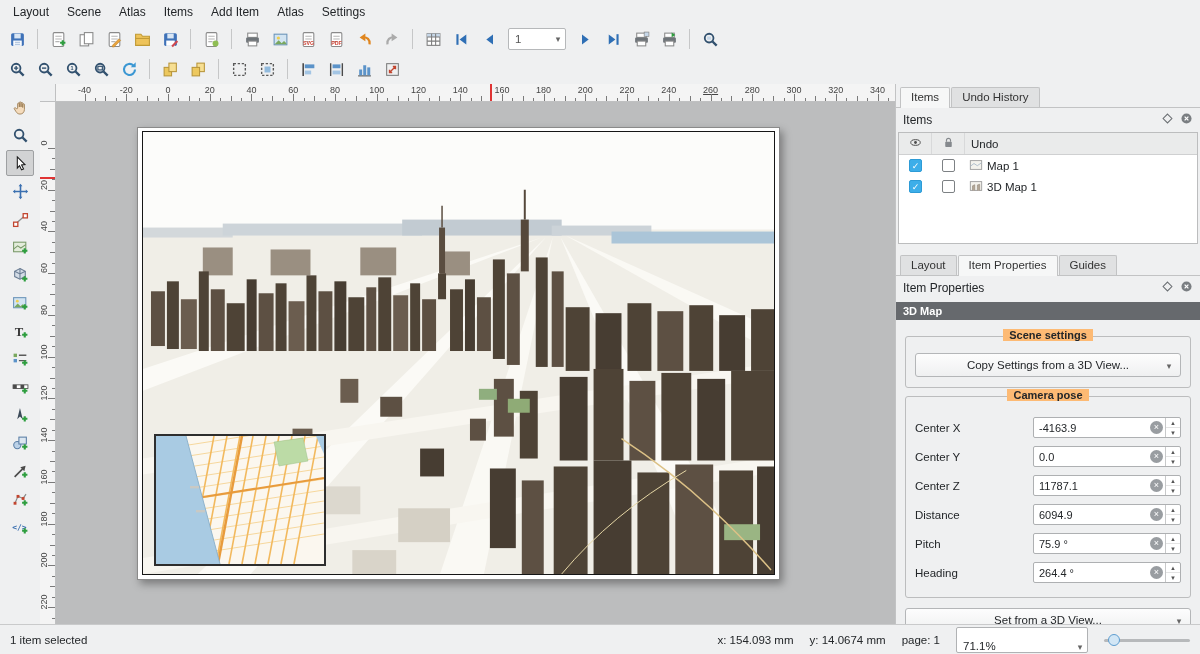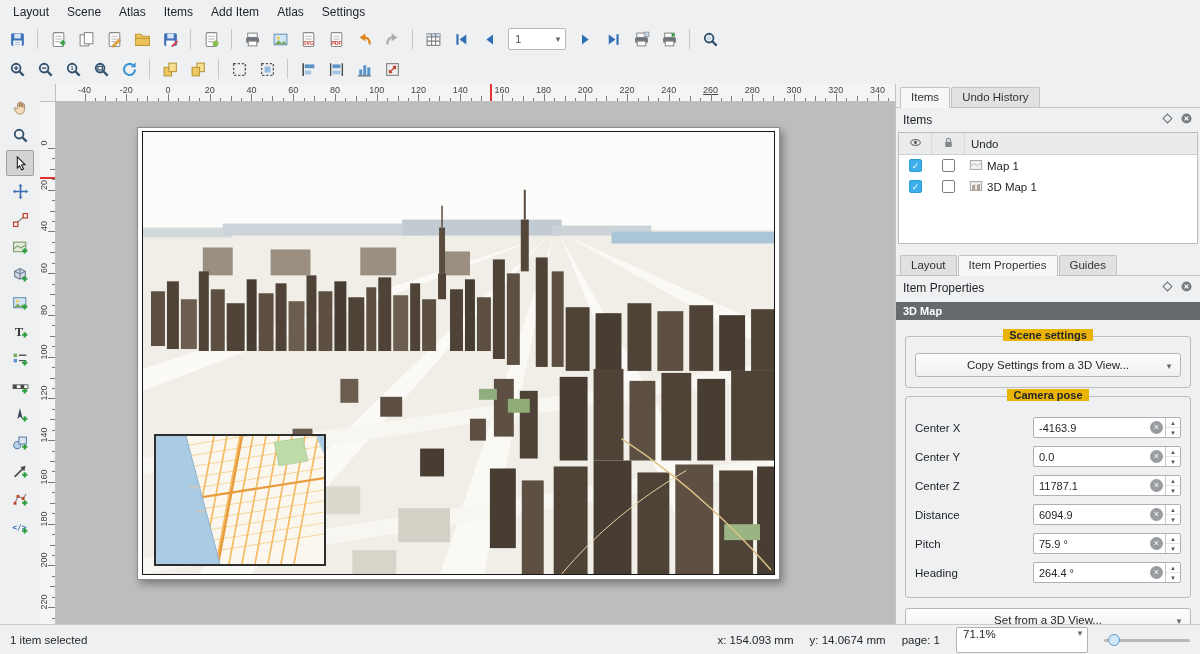--- a/index.html
+++ b/index.html
@@ -48,35 +48,35 @@
 .it-row{display:flex;height:21px;align-items:center}
 .it-row .c1,.it-row .c2{width:33px;display:flex;justify-content:center}
 .it-row .c3{flex:1;display:flex;align-items:center;gap:4px;padding-left:4px}
 .cb{width:13px;height:13px;border-radius:2px;border:1px solid #7d8184;background:#fff;font-size:9px;line-height:12px;text-align:center}
 .cb.checked{background:#3daee9;border-color:#2d9bd6;color:#fff}
 .dock-gap{height:8px;flex:none}
 .type-bar{height:18px;background:#66696d;color:#fff;font-weight:bold;font-size:11px;display:flex;align-items:center;padding-left:7px;margin-top:2px;flex:none}
 .props{flex:1;padding:8px 9px;overflow:hidden}
 .groupbox{position:relative;border:1px solid #bcbdbe;border-radius:3px;margin-top:8px;padding:16px 9px 10px}
 .groupbox .legend{position:absolute;top:-8px;left:0;right:0;text-align:center;font-weight:bold;font-size:11px}
-.groupbox .legend span{background:#eab308;padding:0 6px}
+.groupbox .legend span{background:#fdba74;padding:0 6px}
 .combo-btn{width:100%;height:24px;display:flex;align-items:center;justify-content:center;background:linear-gradient(#fdfdfd,#eff0f1);border:1px solid #b4b6b8;border-radius:3px;font-size:11.5px;position:relative;color:#232629}
 .combo-btn .combo-arrow{position:absolute;right:4px;top:7px}
 .field-row{display:flex;align-items:center;height:29px}
 .field-row label{flex:1;font-size:11.5px}
 .spin{width:148px;height:21px;background:#fff;border:1px solid #aeb0b2;border-radius:2px;display:flex;align-items:center;padding-left:5px}
 .spin .val{flex:1;font-size:11px;white-space:nowrap;overflow:hidden}
 .clear-btn{width:13px;height:13px;border-radius:50%;background:#999da1;color:#fff;font-size:9px;line-height:13px;text-align:center;margin-right:2px;flex:none}
 .spin-arrows{width:15px;height:100%;border-left:1px solid #c8c9ca;display:flex;flex-direction:column;flex:none}
 .spin-arrows span{flex:1;display:flex;align-items:center;justify-content:center;font-size:6px;color:#555}
 .spin-arrows span:first-child{border-bottom:1px solid #e4e4e4}
 .set-btn{margin-top:10px}
 .statusbar{position:absolute;left:0;right:0;bottom:0;height:30px;border-top:1px solid #c9cacb;display:flex;align-items:center;padding:0 10px;font-size:11.5px;background:#eff0f1}
 .sb-right{margin-left:auto;display:flex;align-items:center;gap:16px}
-.zoom-combo{width:132px;height:26px;background:#fff;border:1px solid #b0b2b4;border-radius:2px;display:flex;align-items:flex-start;padding-left:6px}
+.zoom-combo{width:132px;height:26px;background:#fff;border:1px solid #b0b2b4;border-radius:2px;display:flex;align-items:flex-end;padding-left:6px}
 .zoom-combo .val{flex:1;font-size:11.5px}
 .slider{width:86px;height:20px;position:relative}
 .slider .groove{position:absolute;left:0;right:0;top:9px;height:3px;background:#b7b9bb;border-radius:2px}
 .slider .handle{position:absolute;left:4px;top:4px;width:12px;height:12px;border-radius:50%;background:#d2e6f5;border:1px solid #5e9dd0}
 </style>
 </head>
 <body>
 
 <div id="app">
 

